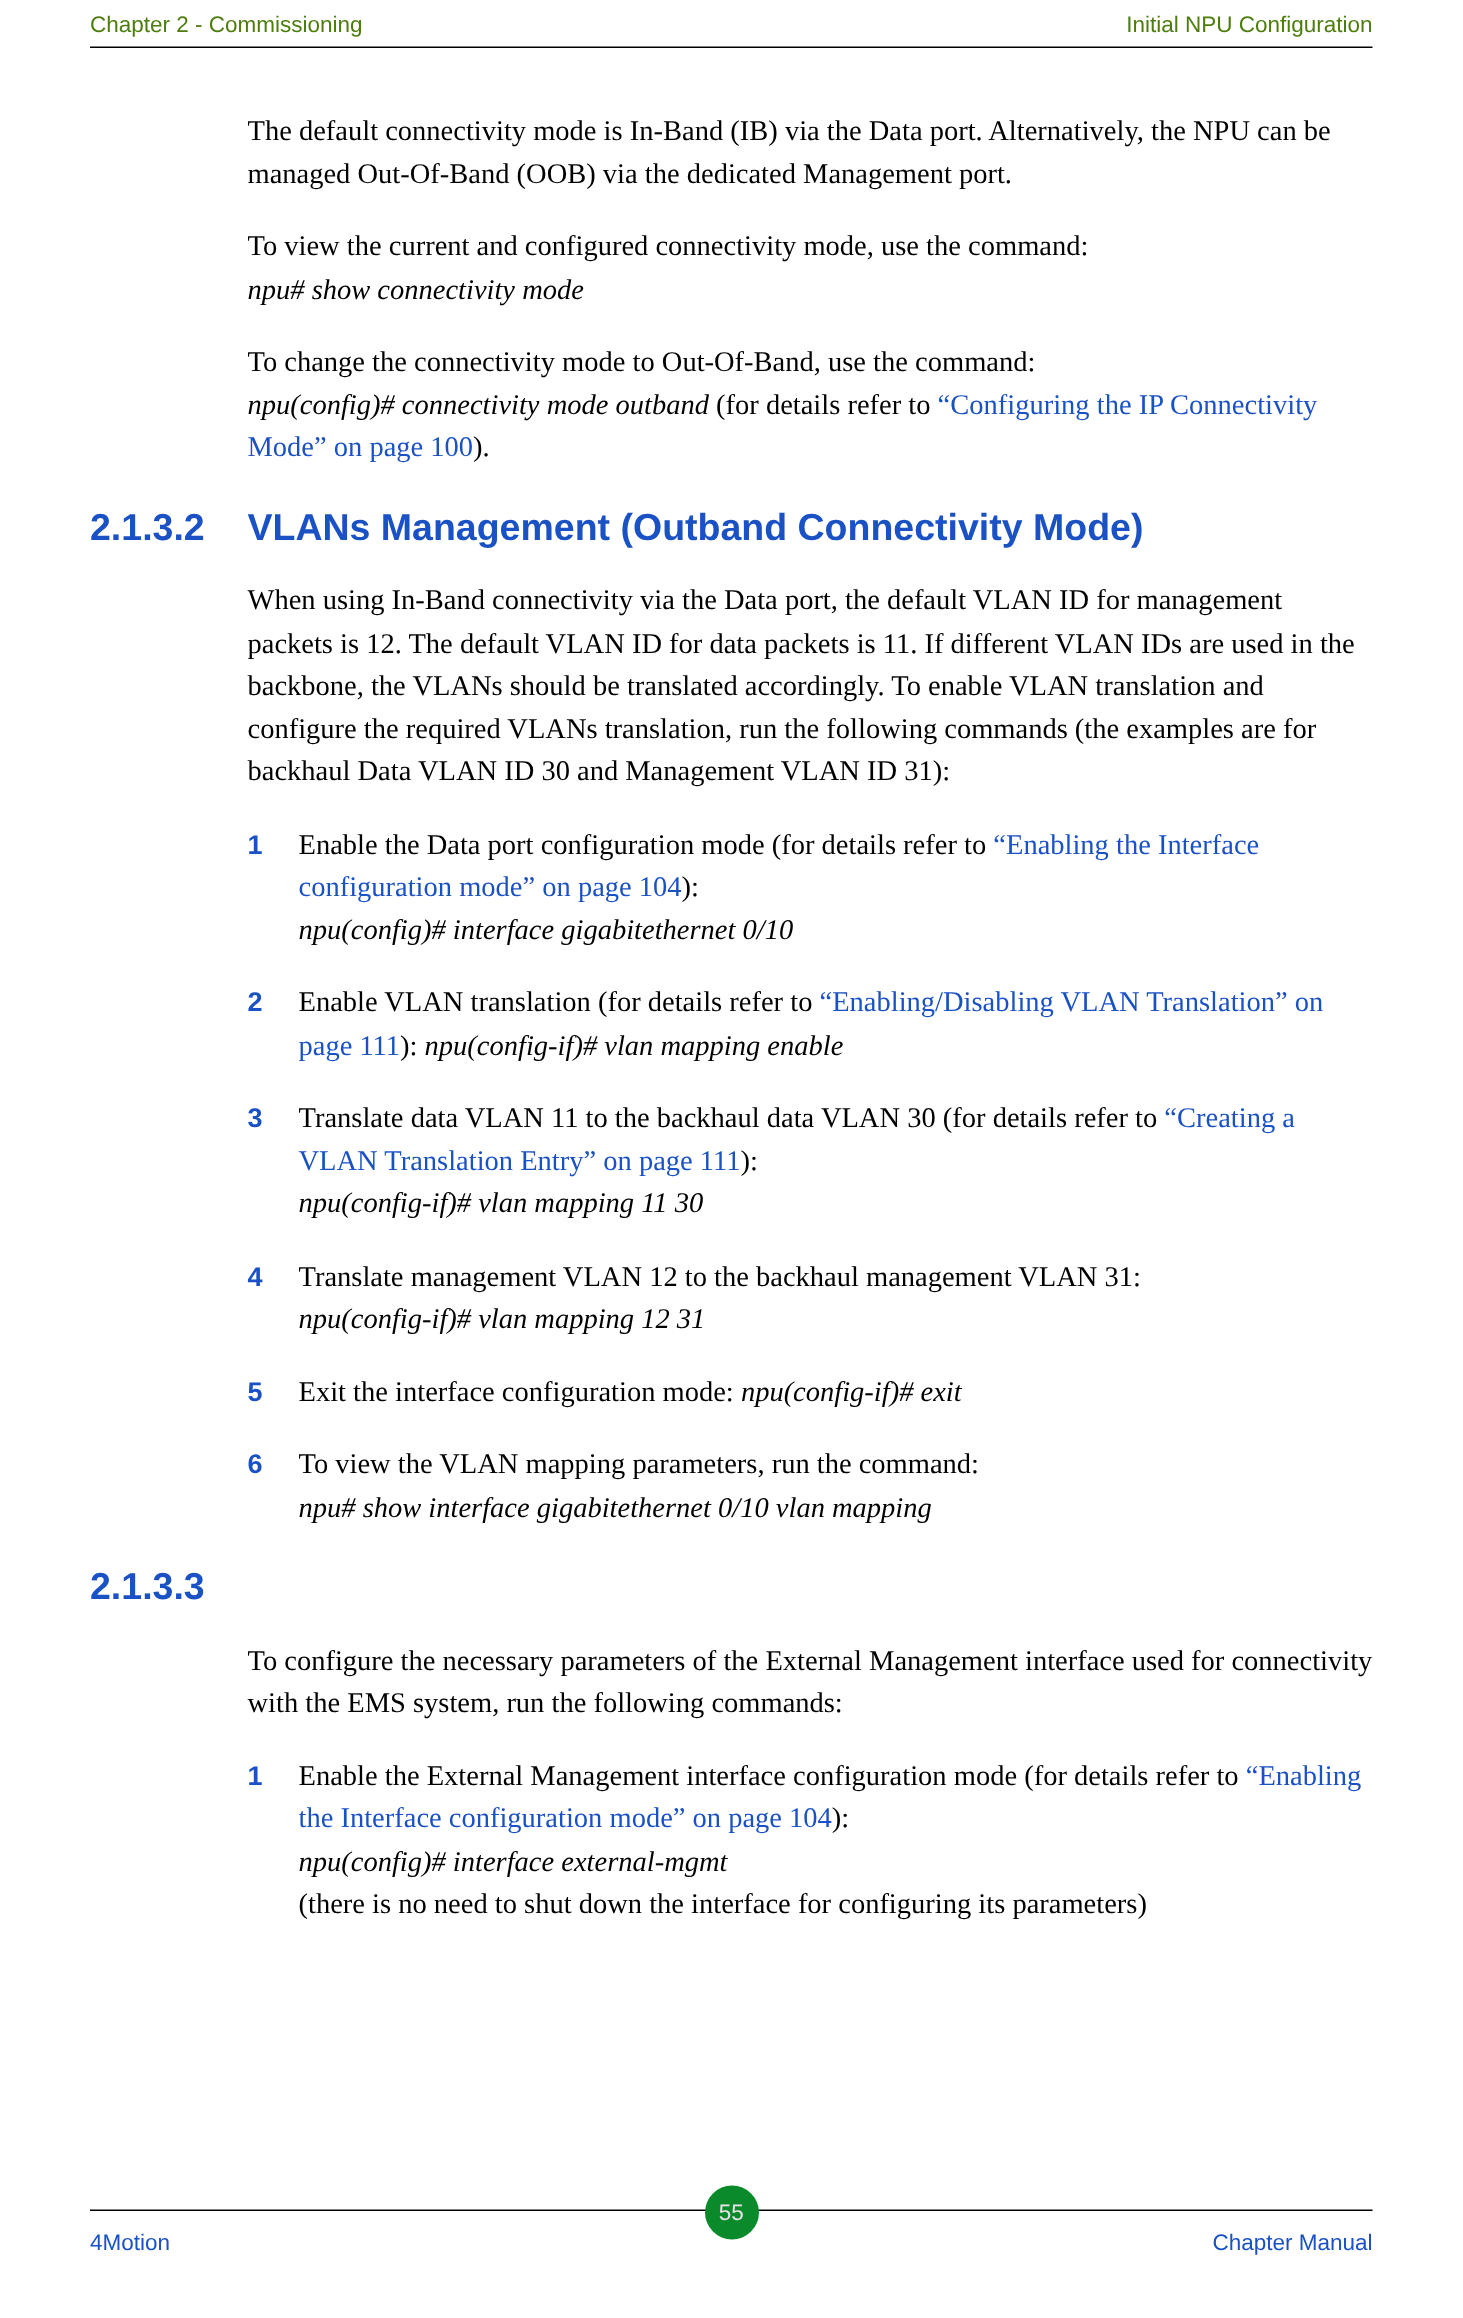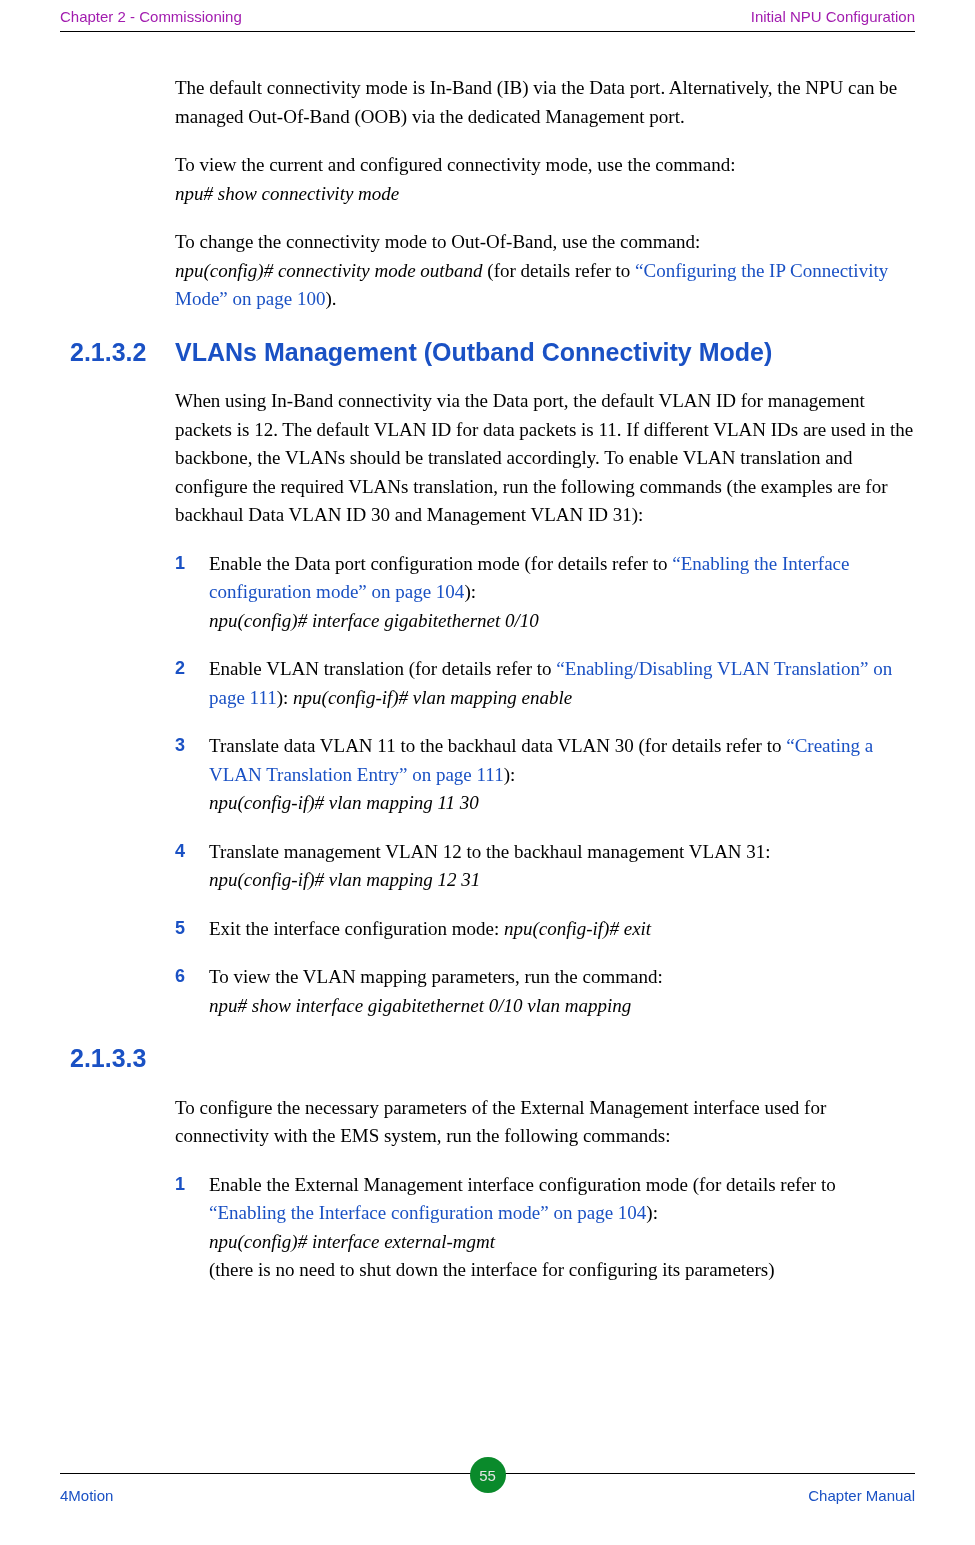--- a/index.html
+++ b/index.html
@@ -18,32 +18,31 @@
     height: 1545px;
     position: relative;
     box-sizing: border-box;
     padding: 0 60px;
   }
   .header {
     display: flex;
     justify-content: space-between;
     font-family: Arial, Helvetica, sans-serif;
     font-size: 15px;
-    color: #a21caf;
+    color: #4d7c0f;
     padding-top: 8px;
     border-bottom: 1px solid #000;
     padding-bottom: 6px;
   }
   .body-content {
     padding-left: 105px;
     padding-right: 0;
     padding-top: 42px;
     font-size: 19px;
     line-height: 1.5;
-    margin-left: 10px;
   }
   .para { margin: 0 0 20px 0; }
   .ital { font-style: italic; }
   .link { color: #1a51c4; }
   .sec-row {
     display: flex;
     align-items: center;
     margin: 14px 0 16px 0;
     margin-left: -105px;
   }

